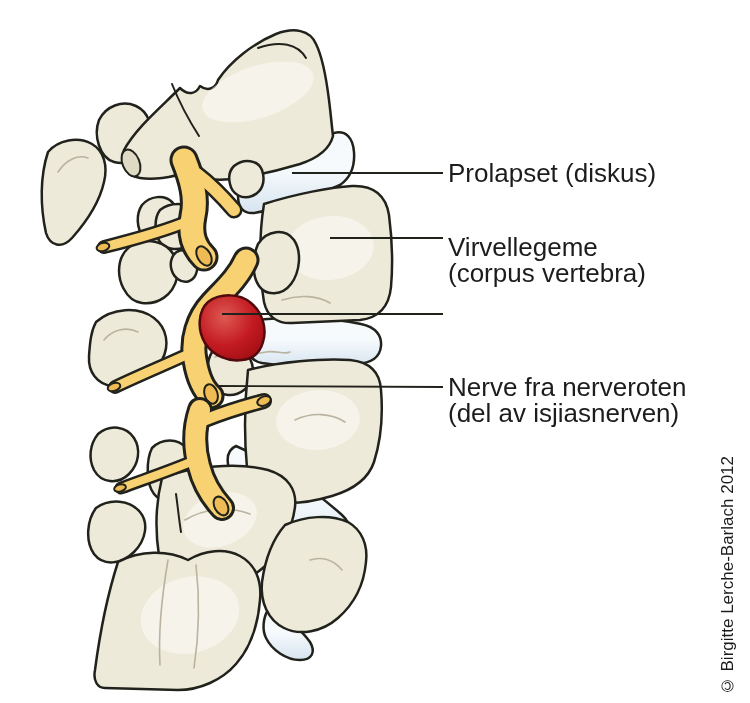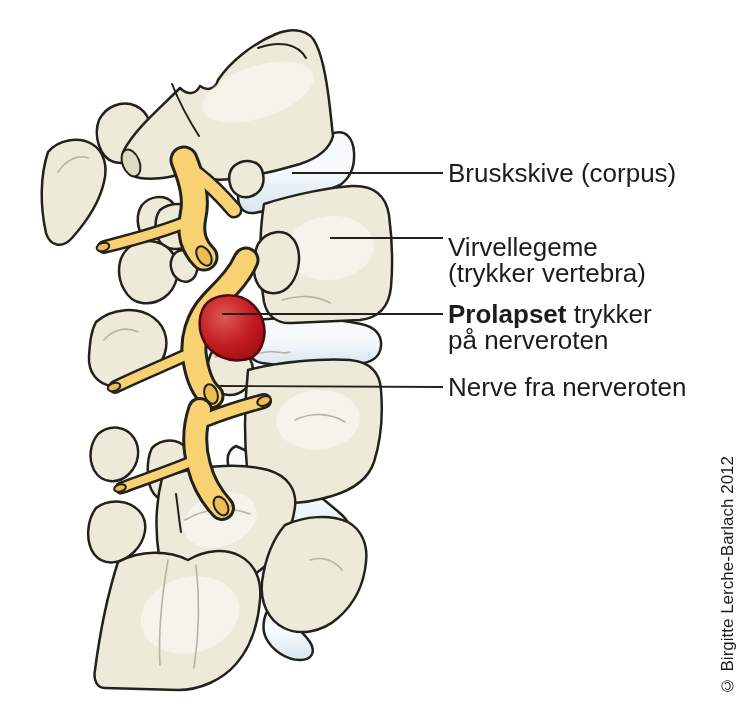--- a/index.html
+++ b/index.html
@@ -144,31 +144,28 @@
 
     <g>
       <line class="leader" x1="292" y1="173" x2="443" y2="173"></line>
       <line class="leader" x1="330" y1="238" x2="443" y2="238"></line>
       <line class="leader" x1="222" y1="314" x2="443" y2="314"></line>
       <line class="leader" x1="218" y1="386" x2="443" y2="387"></line>
     </g>
   </svg>
 
   <div class="label" style="top:160px">
-    <div>Bruskskive (corpus)</div>
+    <div>Prolapset (diskus)</div>
   </div>
 
   <div class="label" style="top:234px">
     <div>Virvellegeme</div>
-    <div>(trykker vertebra)</div>
+    <div>(corpus vertebra)</div>
   </div>
 
-  <div class="label" style="top:301px">
-    <div><b>Prolapset</b><span> trykker</span></div>
-    <div>på nerveroten</div>
-  </div>
 
   <div class="label" style="top:374px">
     <div>Nerve fra nerveroten</div>
+    <div>(del av isjiasnerven)</div>
   </div>
 
   <div class="copyright">© Birgitte Lerche-Barlach 2012</div>
 </div>
 
 </body></html>

